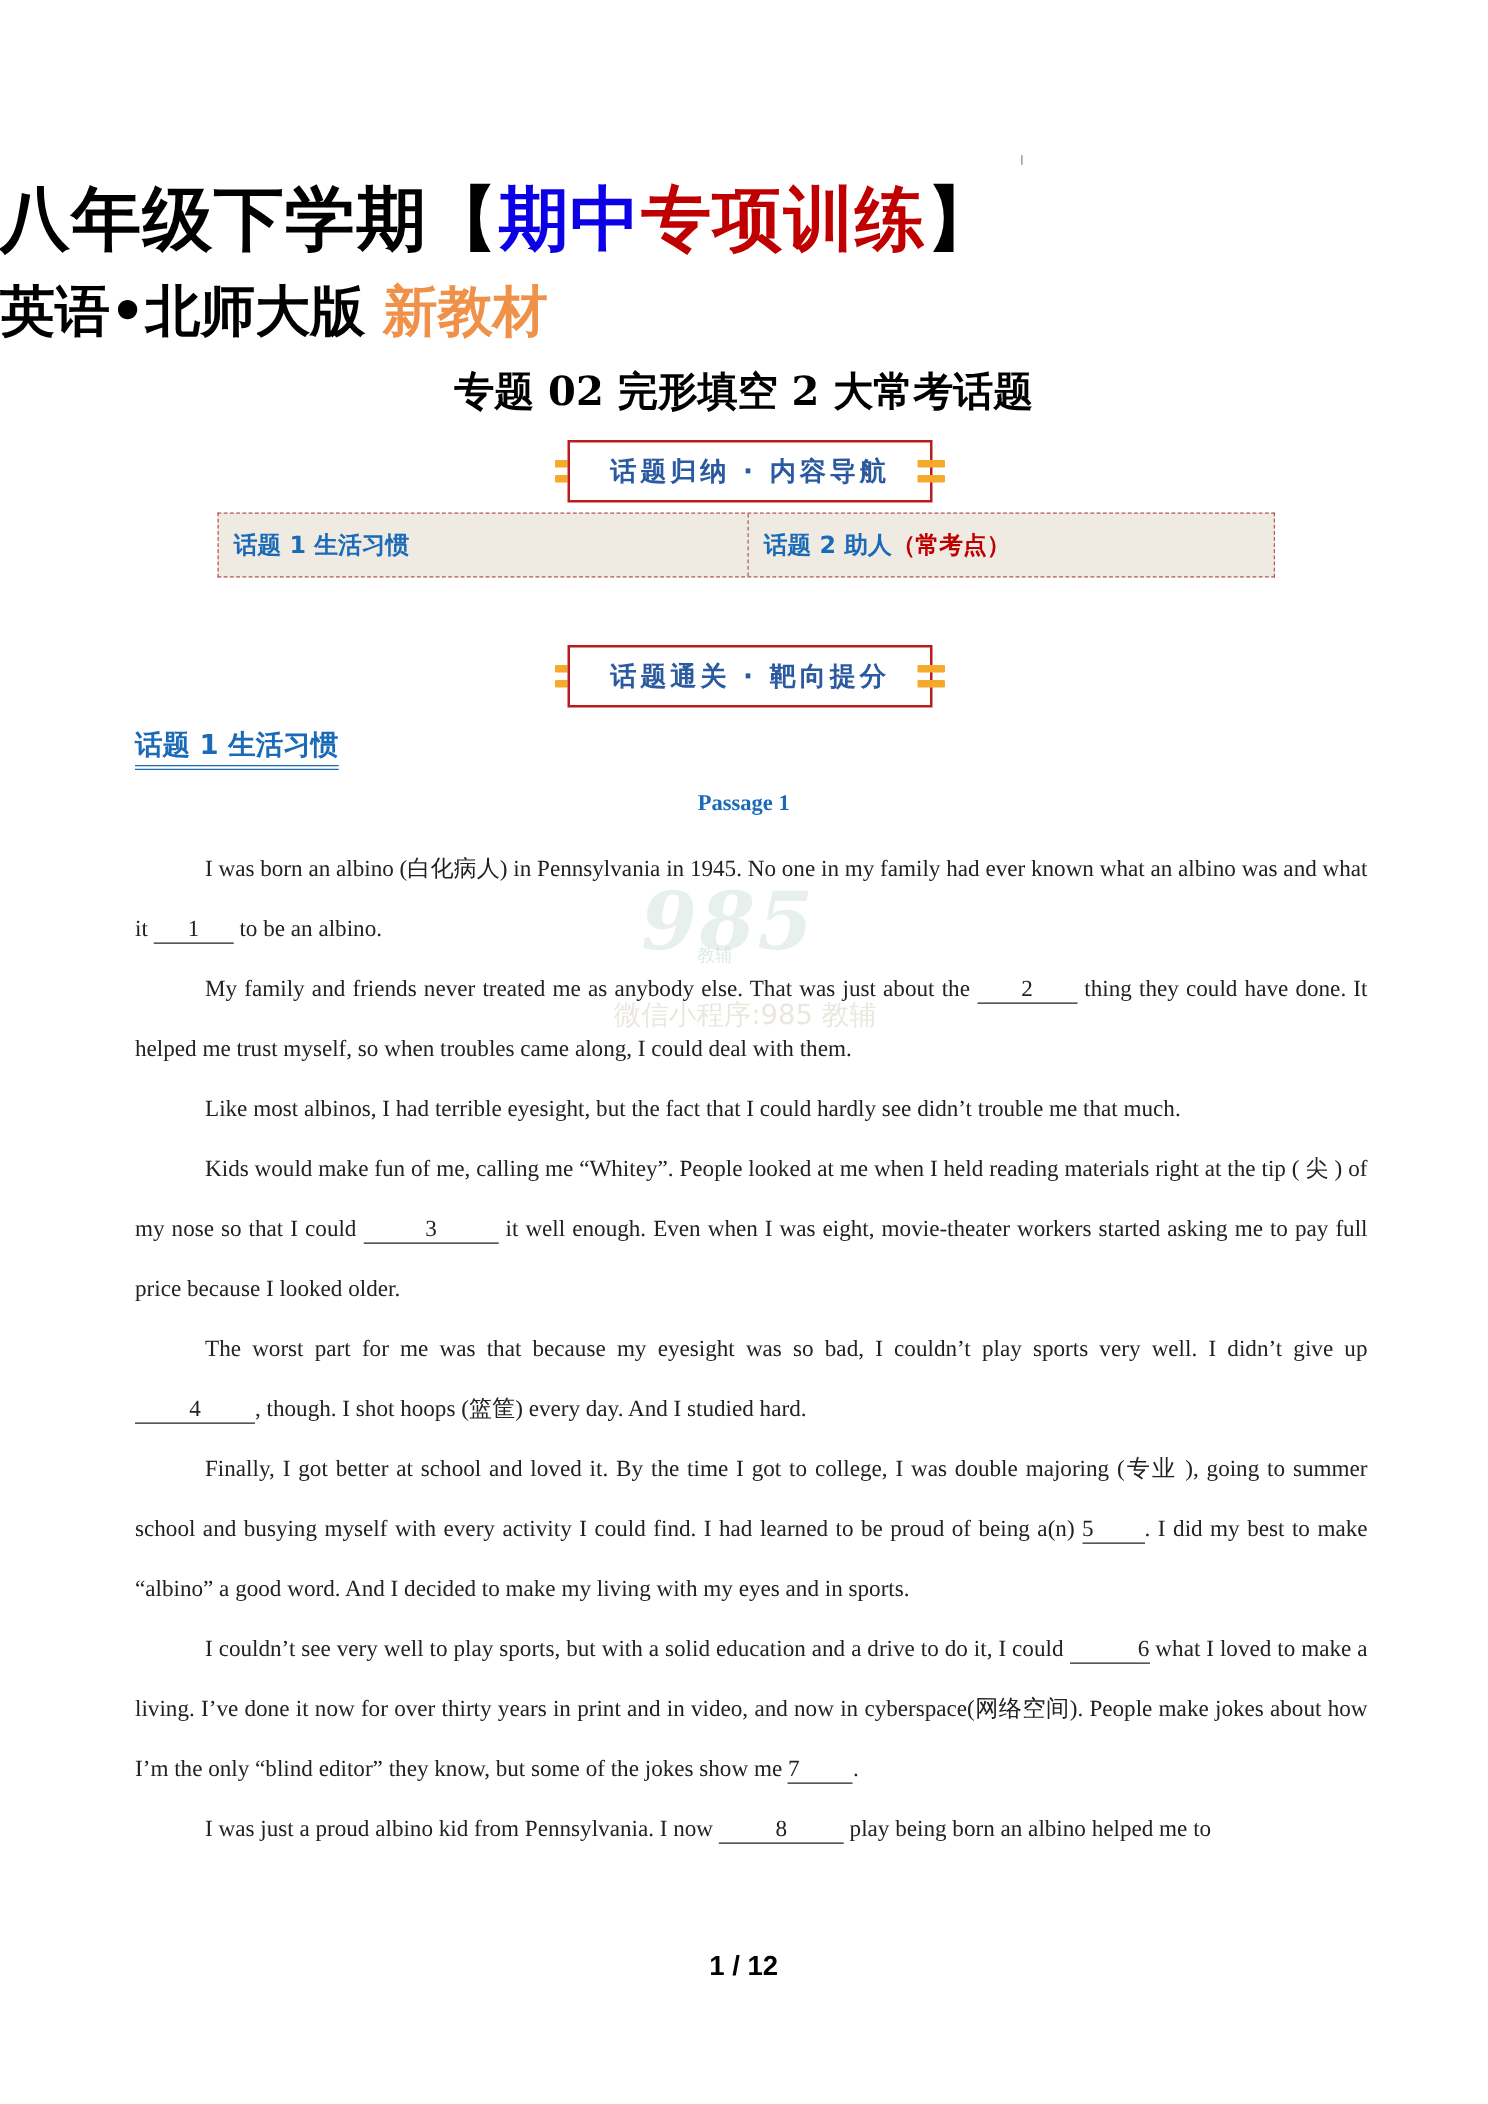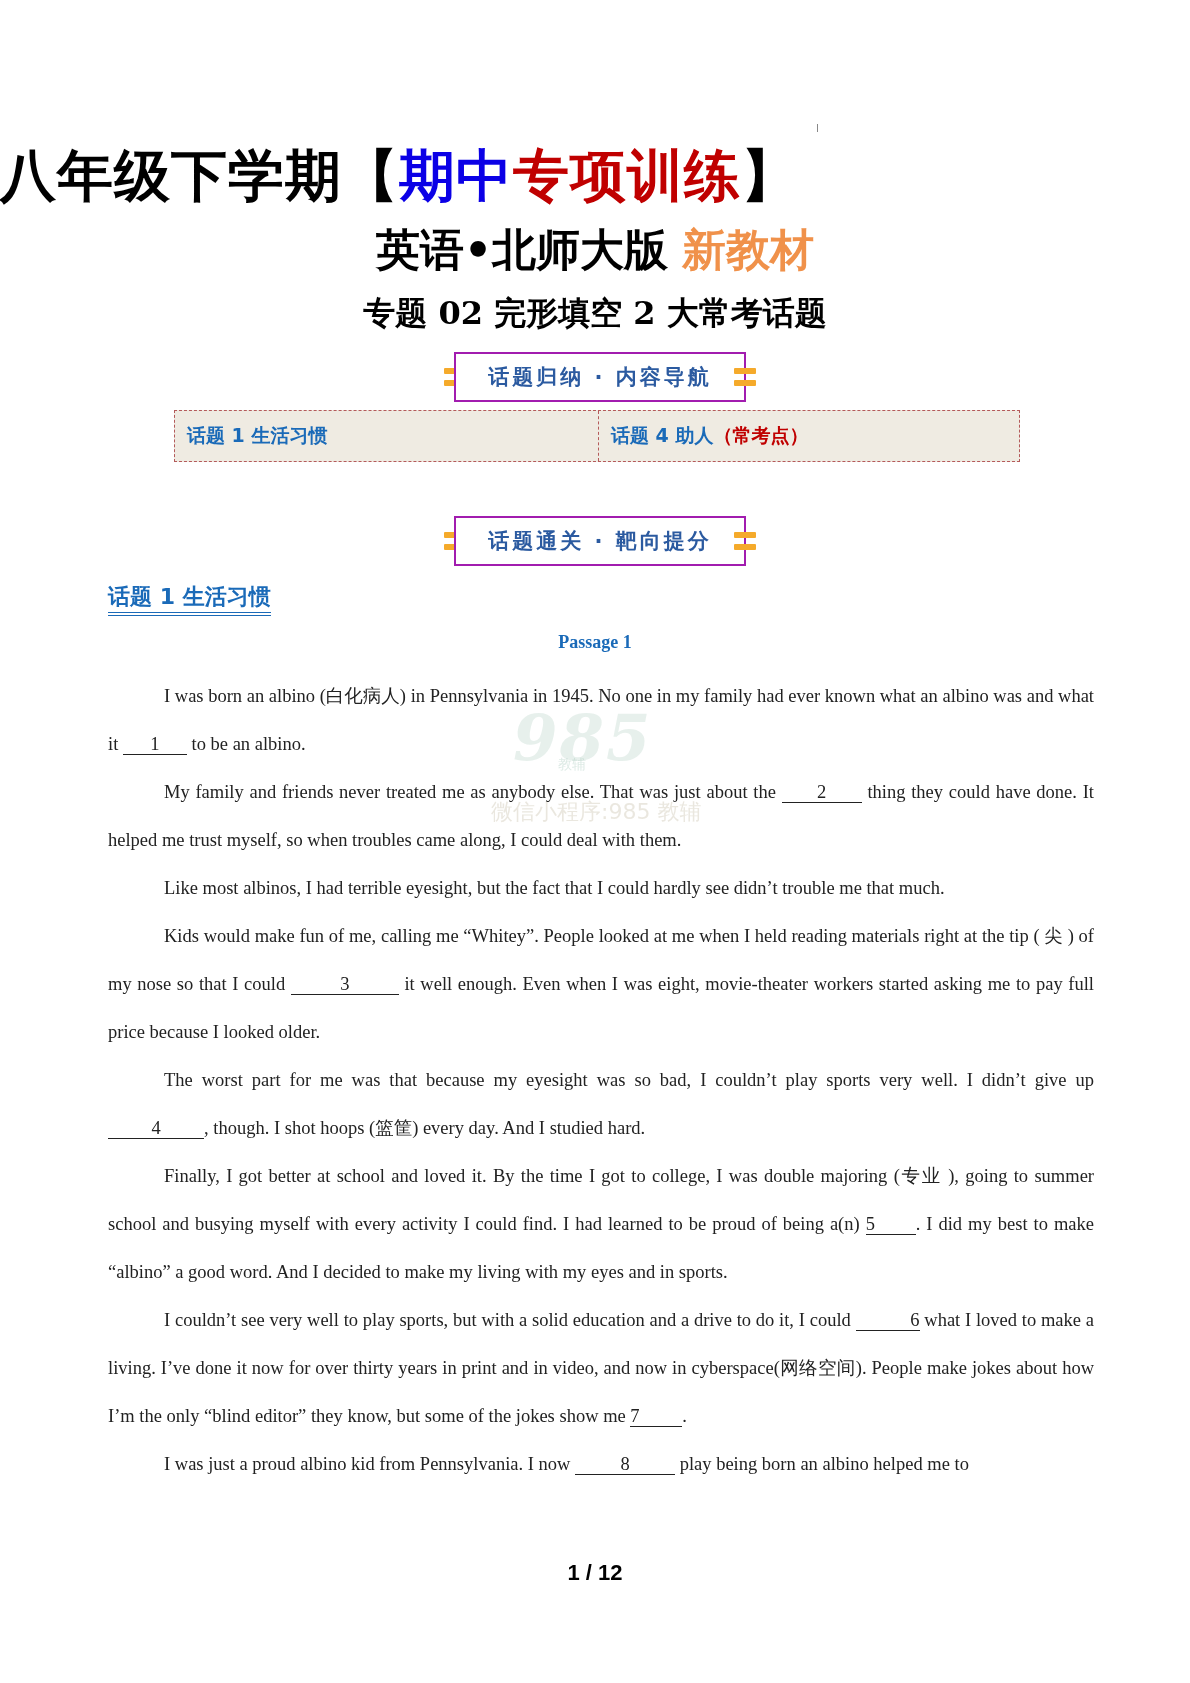--- a/index.html
+++ b/index.html
@@ -4,30 +4,30 @@
 <style>
   html, body { margin: 0; padding: 0; background: #ffffff; }
   body { width: 1190px; height: 1683px; position: relative; overflow: hidden;
          font-family: "Liberation Serif", "DejaVu Serif", serif; color: #222; }
   .abs { position: absolute; }
   .title1 { left: 0; width: 1190px; top: 140px; text-align: left;
             font-family: "DejaVu Sans", sans-serif; font-weight: 900; font-size: 56px;
             letter-spacing: 1px; color: #000; line-height: 72px; }
   .t-blue { color: #0b00e6; }
   .t-red { color: #c00000; }
-  .title2 { left: 0; width: 1190px; top: 222px; text-align: center;
+  .title2 { left: 0; width: 1190px; top: 222px; text-align: left;
             font-family: "DejaVu Sans", sans-serif; font-weight: 900; font-size: 44px;
             color: #000; line-height: 56px; }
   .t-orange { color: #f0914a; margin-left: 14px; }
   .title3 { left: 0; width: 1190px; top: 290px; text-align: center;
             font-family: "DejaVu Serif", serif; font-weight: bold; font-size: 32px;
             color: #000; line-height: 46px; }
   .tick { left: 817px; top: 124px; width: 1px; height: 8px; background: #888; }
 
-  .navbox { border: 2px solid #a21caf; background: #fff; height: 50px;
+  .navbox { border: 2px solid #b91c1c; background: #fff; height: 50px;
             display: flex; align-items: center; justify-content: center;
             font-family: "DejaVu Sans", sans-serif; font-weight: bold; font-size: 21px;
             color: #2b5aa0; letter-spacing: 3px; box-sizing: border-box; }
   .nav-deco { width: 22px; height: 18px; display: flex; flex-direction: column; justify-content: space-between; }
   .nav-deco span { display: block; height: 6px; background: #f5aa2b; border-radius: 1px; }
 
   .toc { left: 174px; top: 410px; width: 846px; height: 52px; background: #efebe2;
          border: 1.5px dashed #b45a5a; box-sizing: border-box; display: flex; }
   .toc-cell { flex: 0 0 auto; height: 100%; display: flex; align-items: center; padding-left: 12px;
               font-family: "DejaVu Sans", sans-serif; font-weight: bold; font-size: 19px; color: #1a6ab8; box-sizing: border-box; }
@@ -82,21 +82,21 @@
       <span></span>
       <span></span>
     </div>
 </div>
 
 <div class="abs toc">
   <div class="toc-cell left">
     <span>话题 1  生活习惯</span>
   </div>
   <div class="toc-cell">
-    <span>话题 4  助人</span>
+    <span>话题 2  助人</span>
       <span class="hl">（常考点）</span>
   </div>
 </div>
 
 <div class="abs" style="left:444px; top:516px; width:312px; height:54px;">
   <div class="abs nav-deco" style="left:0; top:16px;">
       <span></span>
       <span></span>
     </div>
   <div class="abs navbox" style="left:10px; top:0; width:292px;">

